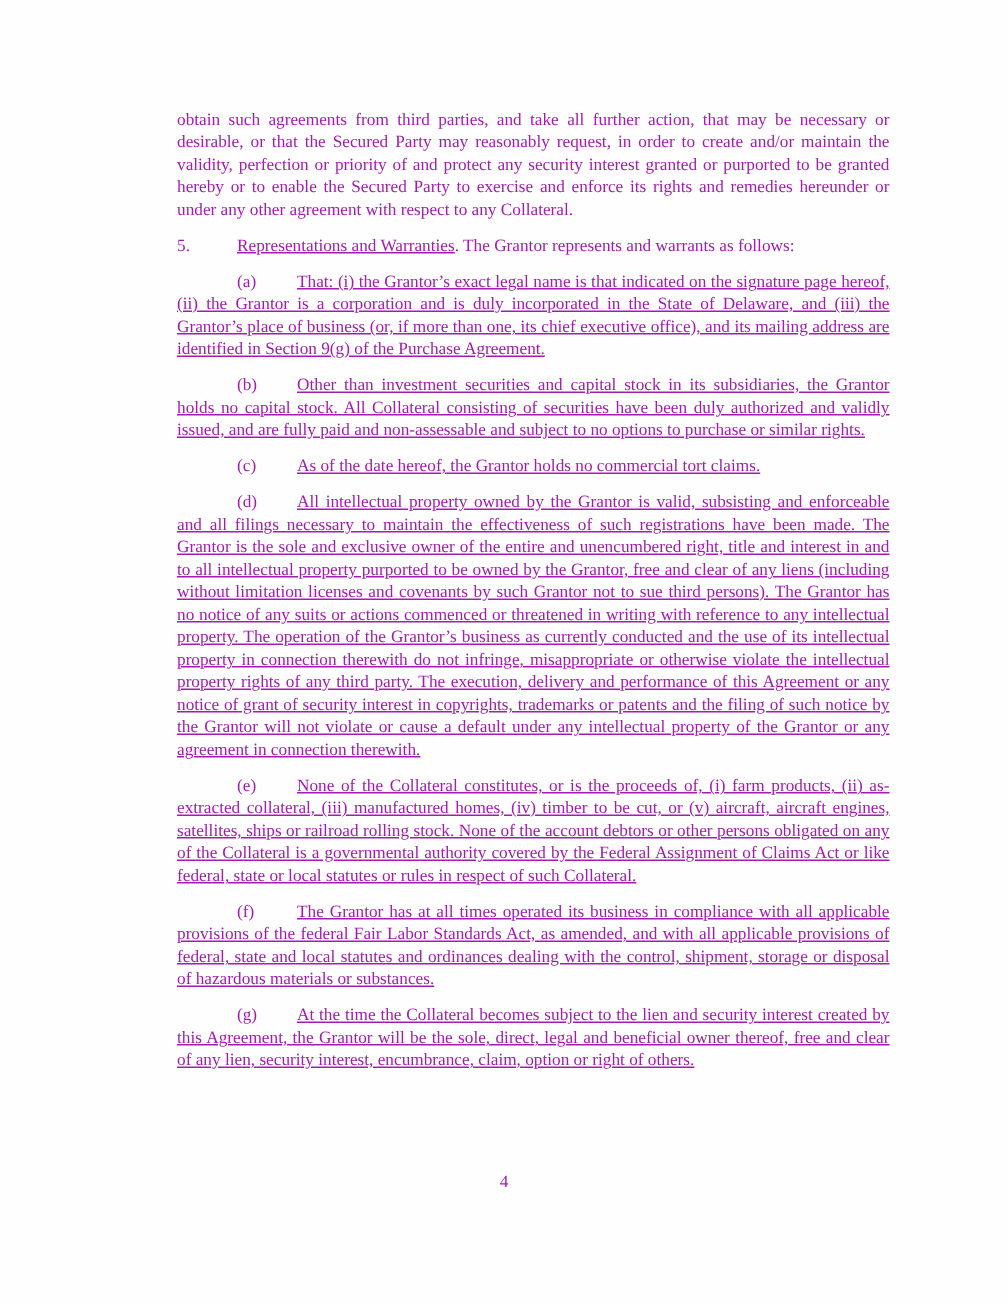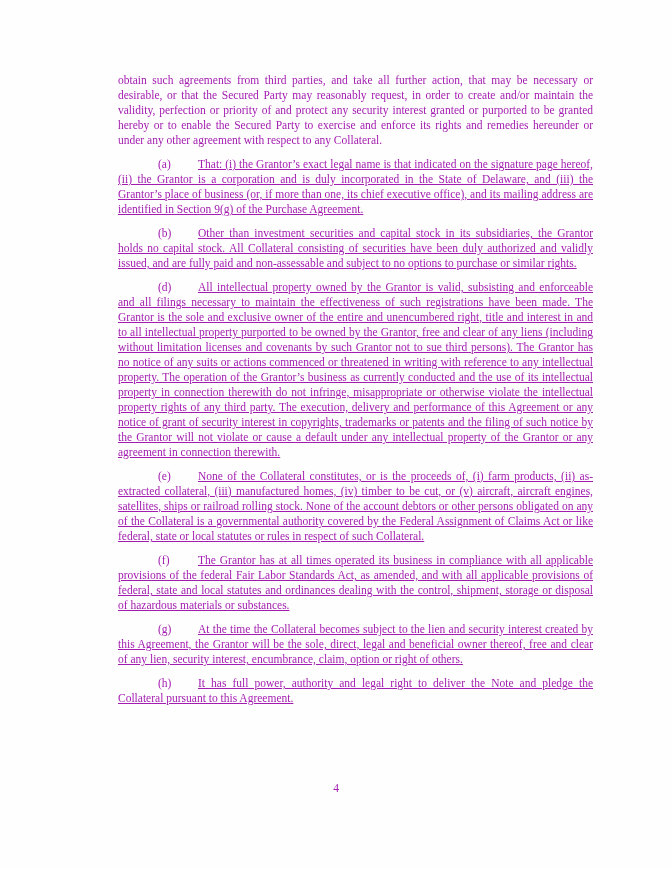--- a/index.html
+++ b/index.html
@@ -60,32 +60,33 @@
   }
 </style>
 </head>
 <body>
 
 <div class="page">
   <div class="content">
 
     <p class="body-para">obtain such agreements from third parties, and take all further action, that may be necessary or desirable, or that the Secured Party may reasonably request, in order to create and/or maintain the validity, perfection or priority of and protect any security interest granted or purported to be granted hereby or to enable the Secured Party to exercise and enforce its rights and remedies hereunder or under any other agreement with respect to any Collateral.</p>
 
+    <p class="section-heading"><span class="sec-num">5.</span><span class="sec-title">Representations and Warranties</span><span>. The Grantor represents and warrants as follows:</span></p>
 
     <p class="sub-para"><span class="sub-label">(a)</span><span>That: (i) the Grantor’s exact legal name is that indicated on the signature page hereof, (ii) the Grantor is a corporation and is duly incorporated in the State of Delaware, and (iii) the Grantor’s place of business (or, if more than one, its chief executive office), and its mailing address are identified in Section 9(g) of the Purchase Agreement.</span></p>
 
     <p class="sub-para"><span class="sub-label">(b)</span><span>Other than investment securities and capital stock in its subsidiaries, the Grantor holds no capital stock. All Collateral consisting of securities have been duly authorized and validly issued, and are fully paid and non-assessable and subject to no options to purchase or similar rights.</span></p>
 
+    <p class="sub-para"><span class="sub-label">(c)</span><span>As of the date hereof, the Grantor holds no commercial tort claims.</span></p>
 
     <p class="sub-para"><span class="sub-label">(d)</span><span>All intellectual property owned by the Grantor is valid, subsisting and enforceable and all filings necessary to maintain the effectiveness of such registrations have been made.  The Grantor is the sole and exclusive owner of the entire and unencumbered right, title and interest in and to all intellectual property purported to be owned by the Grantor, free and clear of any liens (including without limitation licenses and covenants by such Grantor not to sue third persons).  The Grantor has no notice of any suits or actions commenced or threatened in writing with reference to any intellectual property.  The operation of the Grantor’s business as currently conducted and the use of its intellectual property in connection therewith do not infringe, misappropriate or otherwise violate the intellectual property rights of any third party.  The execution, delivery and performance of this Agreement or any notice of grant of security interest in copyrights, trademarks or patents and the filing of such notice by the Grantor will not violate or cause a default under any intellectual property of the Grantor or any agreement in connection therewith.</span></p>
 
     <p class="sub-para"><span class="sub-label">(e)</span><span>None of the Collateral constitutes, or is the proceeds of, (i) farm products, (ii) as-extracted collateral, (iii) manufactured homes, (iv) timber to be cut, or (v) aircraft, aircraft engines, satellites, ships or railroad rolling stock. None of the account debtors or other persons obligated on any of the Collateral is a governmental authority covered by the Federal Assignment of Claims Act or like federal, state or local statutes or rules in respect of such Collateral.</span></p>
 
     <p class="sub-para"><span class="sub-label">(f)</span><span>The Grantor has at all times operated its business in compliance with all applicable provisions of the federal Fair Labor Standards Act, as amended, and with all applicable provisions of federal, state and local statutes and ordinances dealing with the control, shipment, storage or disposal of hazardous materials or substances.</span></p>
 
     <p class="sub-para"><span class="sub-label">(g)</span><span>At the time the Collateral becomes subject to the lien and security interest created by this Agreement, the Grantor will be the sole, direct, legal and beneficial owner thereof, free and clear of any lien, security interest, encumbrance, claim, option or right of others.</span></p>
 
-    <p class="sub-para"><span class="sub-label">(h)</span><span>It has full power, authority and legal right to deliver the Note and pledge the Collateral pursuant to this Agreement.</span></p>
 
   </div>
 
   <div class="page-number">4</div>
 </div>
 
 </body></html>

